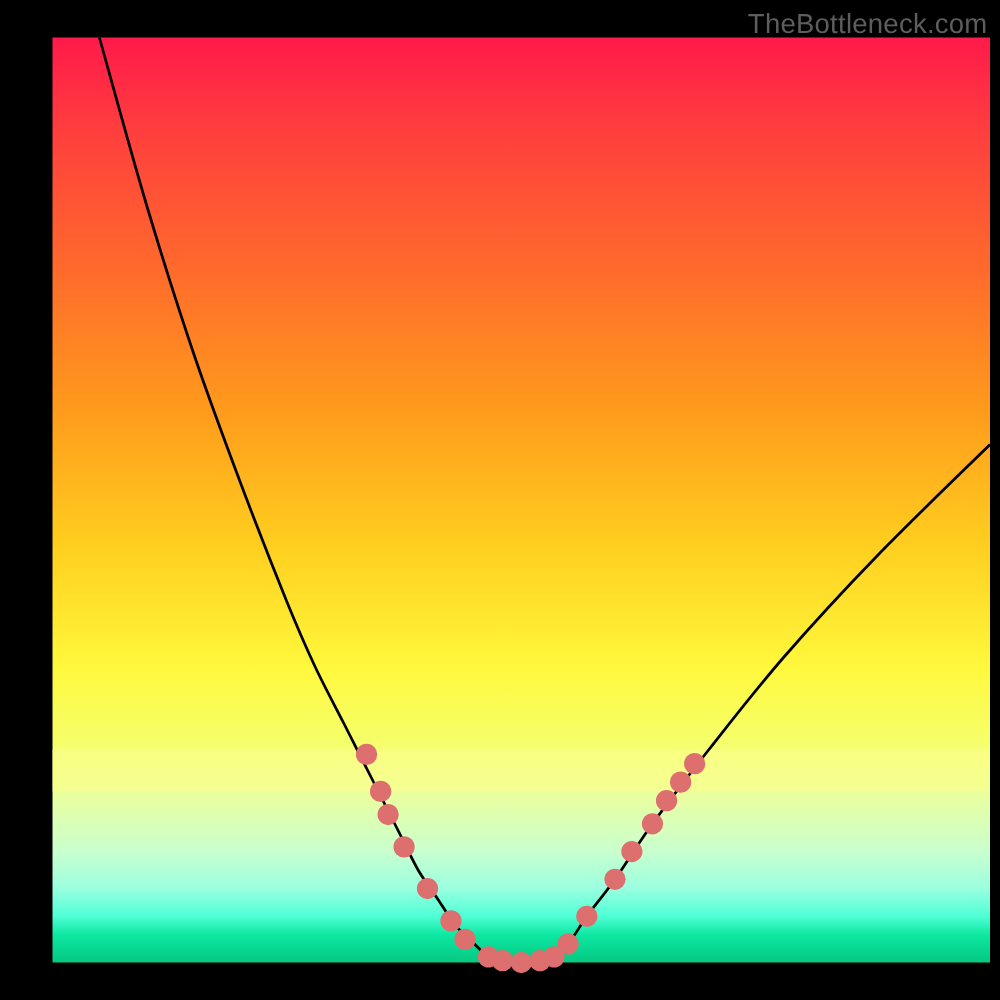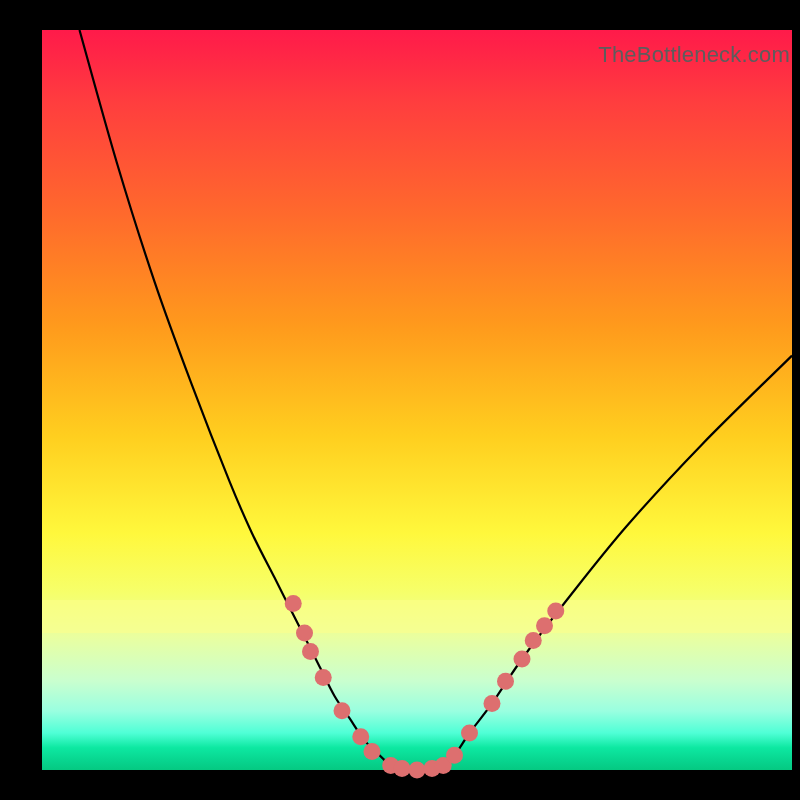--- a/index.html
+++ b/index.html
@@ -52,21 +52,20 @@
   .watermark {
     position: absolute;
     top: 6px;
     right: 10px;
     color: #5d5d5d;
     font-size: 22px;
     font-weight: 500;
     letter-spacing: 0.2px;
     z-index: 20;
     user-select: none;
-    margin-top: 36px;
   }
   svg.curve {
     position: absolute;
     left: 0;
     top: 0;
     width: 100%;
     height: 100%;
     overflow: visible;
   }
   .curve path {

